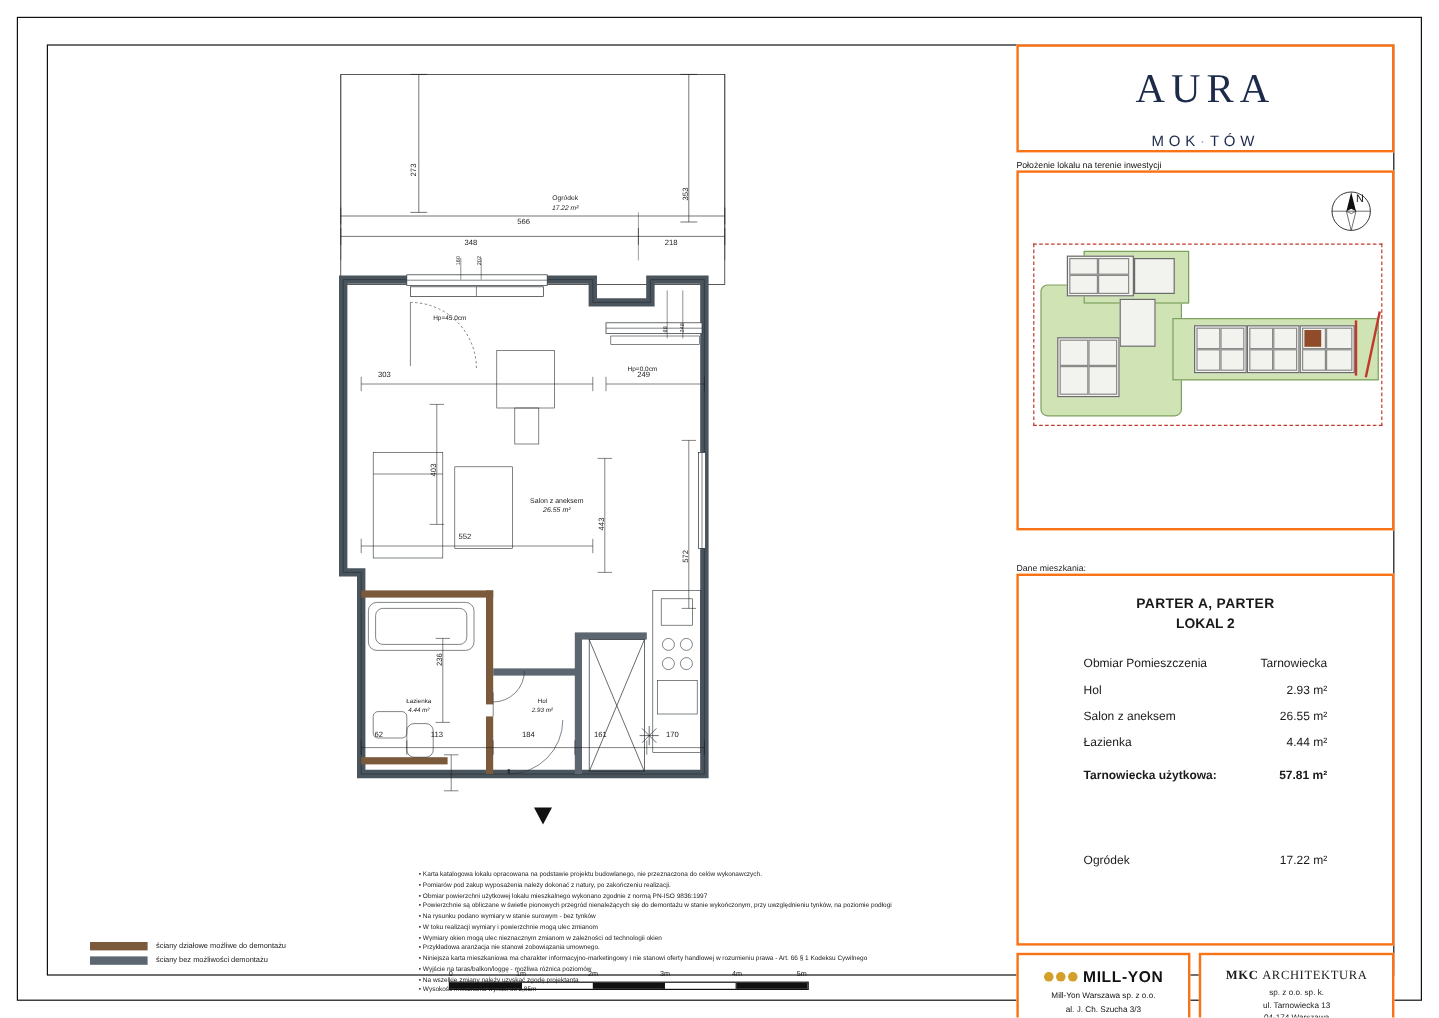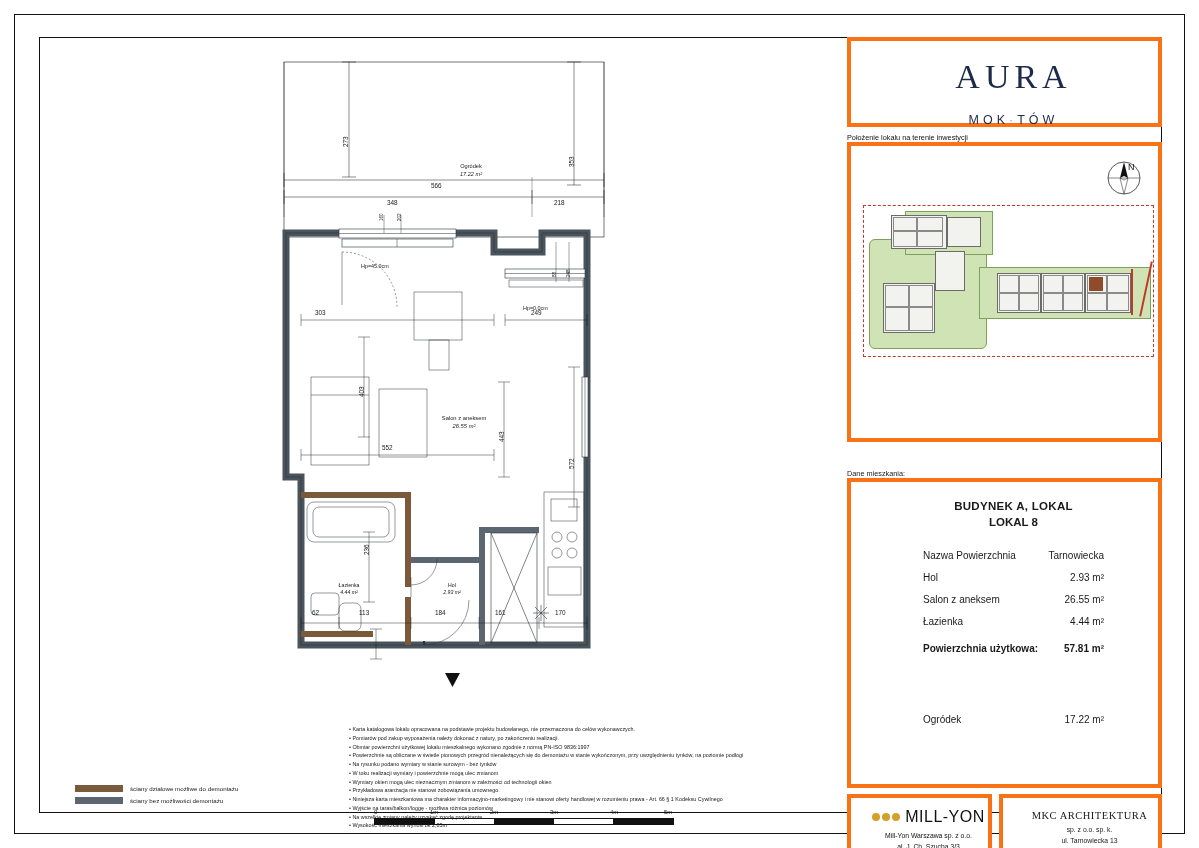--- a/index.html
+++ b/index.html
@@ -16,21 +16,21 @@
     position:absolute; left:14px; top:14px; width:1171px; height:820px;
     border:1.5px solid #111;
   }
   .inner-frame {
     position:absolute; left:24px; top:22px; width:1123px; height:776px;
     border:1px solid #111;
   }
 
   
   .rpanel { position:absolute; left:832px; top:22px; width:315px; height:776px; }
-  .rbox { position:absolute; border:4px solid #f97316; background:#fff;padding-left:18px; }
+  .rbox { position:absolute; border:2px solid #f97316; background:#fff; }
 
   #logo-box { left:0; top:0; width:315px; height:90px; }
   .logo-aura {
     text-align:center; font-family:"Liberation Serif", serif;
     font-size:34px; letter-spacing:5px; color:#1d2b4a; margin-top:17px; font-weight:400;
   }
   .logo-mok {
     text-align:center; font-size:12.5px; letter-spacing:4px; color:#1d2b4a; margin-top:17px;
   }
   .logo-mok .dot { color:#9aa7bd; }
@@ -66,24 +66,24 @@
   .tbl-row { display:flex; justify-content:space-between; padding:0 54px; margin-top:11px; font-size:10px; }
   .tbl-row.total { font-weight:bold; margin-top:16px; }
   .tbl-row.garden { margin-top:60px; }
 
   #foot-left { left:0; top:757px; width:145px; height:62px; }
   #foot-right { left:152px; top:757px; width:163px; height:62px; }
 
   .millyon-row { display:flex; align-items:center; justify-content:center; margin-top:10px; }
   .my-dots { display:flex; gap:2px; margin-right:5px; }
   .my-dots i { width:8px; height:8px; border-radius:50%; background:#d5a02a; display:block; }
-  .my-name { font-size:16px; font-weight:normal; color:#111; letter-spacing:.5px;}
+  .my-name { font-size:13px; font-weight:bold; color:#111; letter-spacing:.5px;}
   .foot-lines { text-align:center; font-size:6.8px; line-height:1.55; margin-top:5px; color:#111;}
   .mkc-name { text-align:center; font-size:10.5px; margin-top:12px; letter-spacing:.5px; font-family:"Liberation Serif", serif;}
-  .mkc-name b { font-weight:normal; }
+  .mkc-name b { font-weight:bold; }
   .mkc-lines { text-align:center; font-size:6.8px; line-height:1.55; margin-top:4px; }
 
   
   .drawing { position:absolute; left:24px; top:22px; width:805px; height:776px; }
 
   svg.plan { position:absolute; left:0; top:0; }
 
   
   .legend { position:absolute; left:36px; top:748px; width:230px; font-size:6.2px; }
   .lg-row { display:flex; align-items:center; margin-bottom:5px; }
@@ -419,43 +419,43 @@
         <div class="site-hi" style="left:228px;top:86px;width:14px;height:14px;"></div>
 
         <div class="site-red" style="left:270px;top:78px;width:2px;height:46px;"></div>
         <div class="site-red" style="left:284px;top:70px;width:2px;height:56px;transform:rotate(12deg);"></div>
       </div>
     </div>
 
     <div id="data-label">Dane mieszkania:</div>
 
     <div class="rbox" id="data-box">
-      <div class="bld-title">BUDYNEK A, LOKAL</div>
-      <div class="bld-sub">LOKAL 8</div>
+      <div class="bld-title">PARTER A, PARTER</div>
+      <div class="bld-sub">LOKAL 2</div>
 
       <div class="tbl-head">
-        <span>Nazwa Powierzchnia</span>
+        <span>Obmiar Pomieszczenia</span>
         <span>Tarnowiecka</span>
       </div>
 
       <div class="tbl-row">
         <span>Hol</span>
         <span>2.93 m²</span>
       </div>
       <div class="tbl-row">
         <span>Salon z aneksem</span>
         <span>26.55 m²</span>
       </div>
       <div class="tbl-row">
         <span>Łazienka</span>
         <span>4.44 m²</span>
       </div>
 
       <div class="tbl-row total">
-        <span>Powierzchnia użytkowa:</span>
+        <span>Tarnowiecka użytkowa:</span>
         <span>57.81 m²</span>
       </div>
 
       <div class="tbl-row garden">
         <span>Ogródek</span>
         <span>17.22 m²</span>
       </div>
     </div>
 
     <div class="rbox" id="foot-left">

